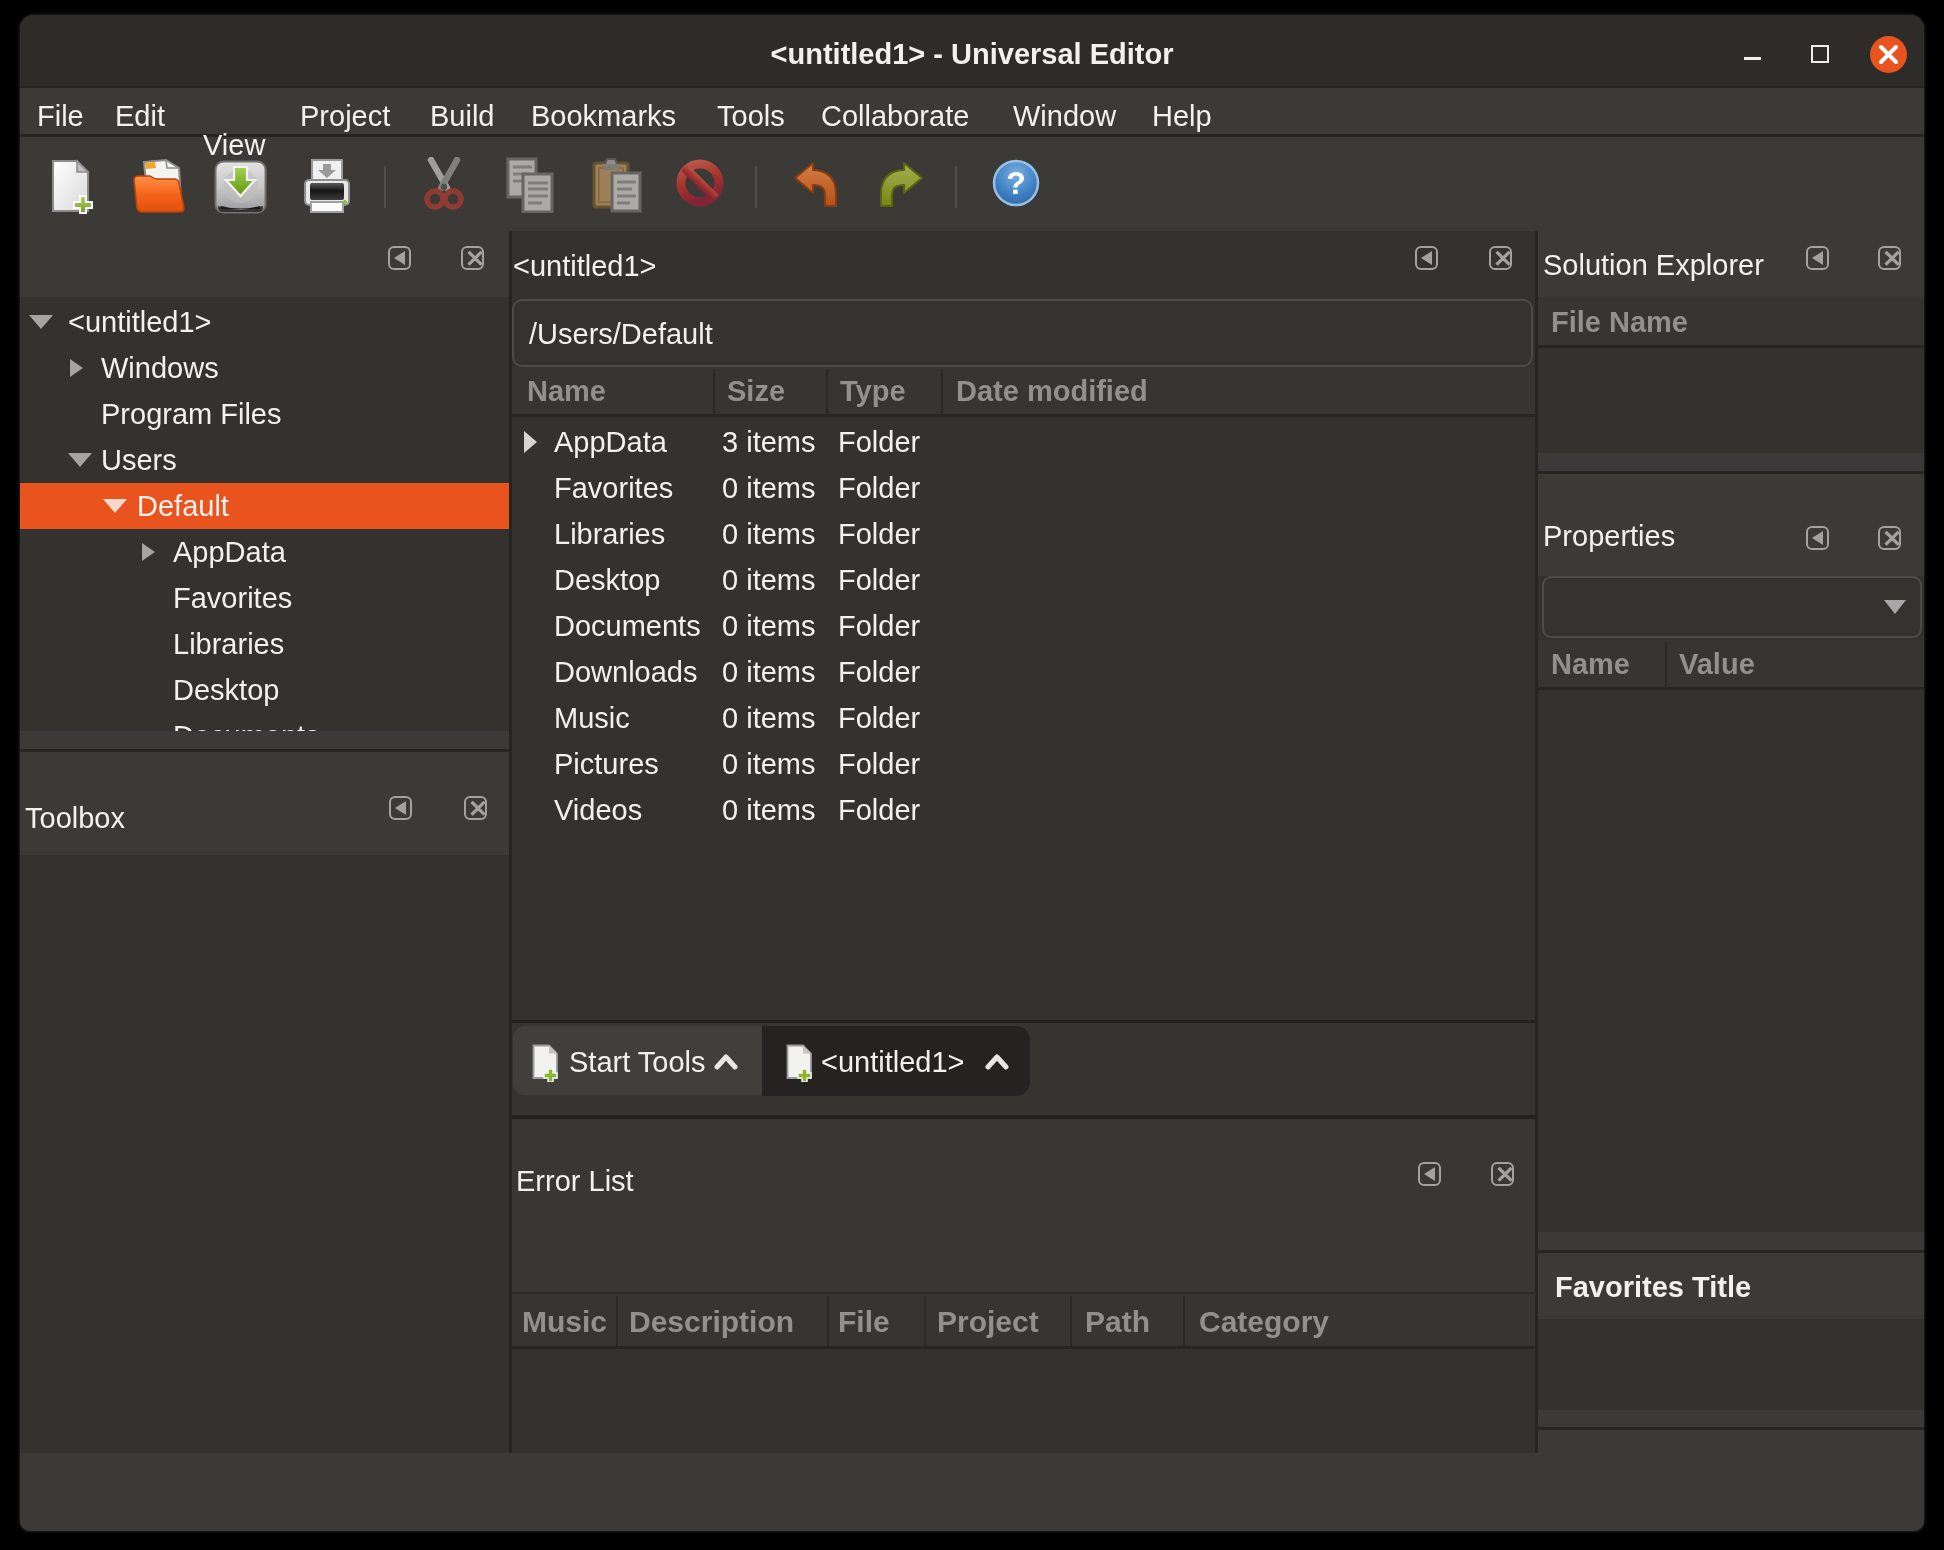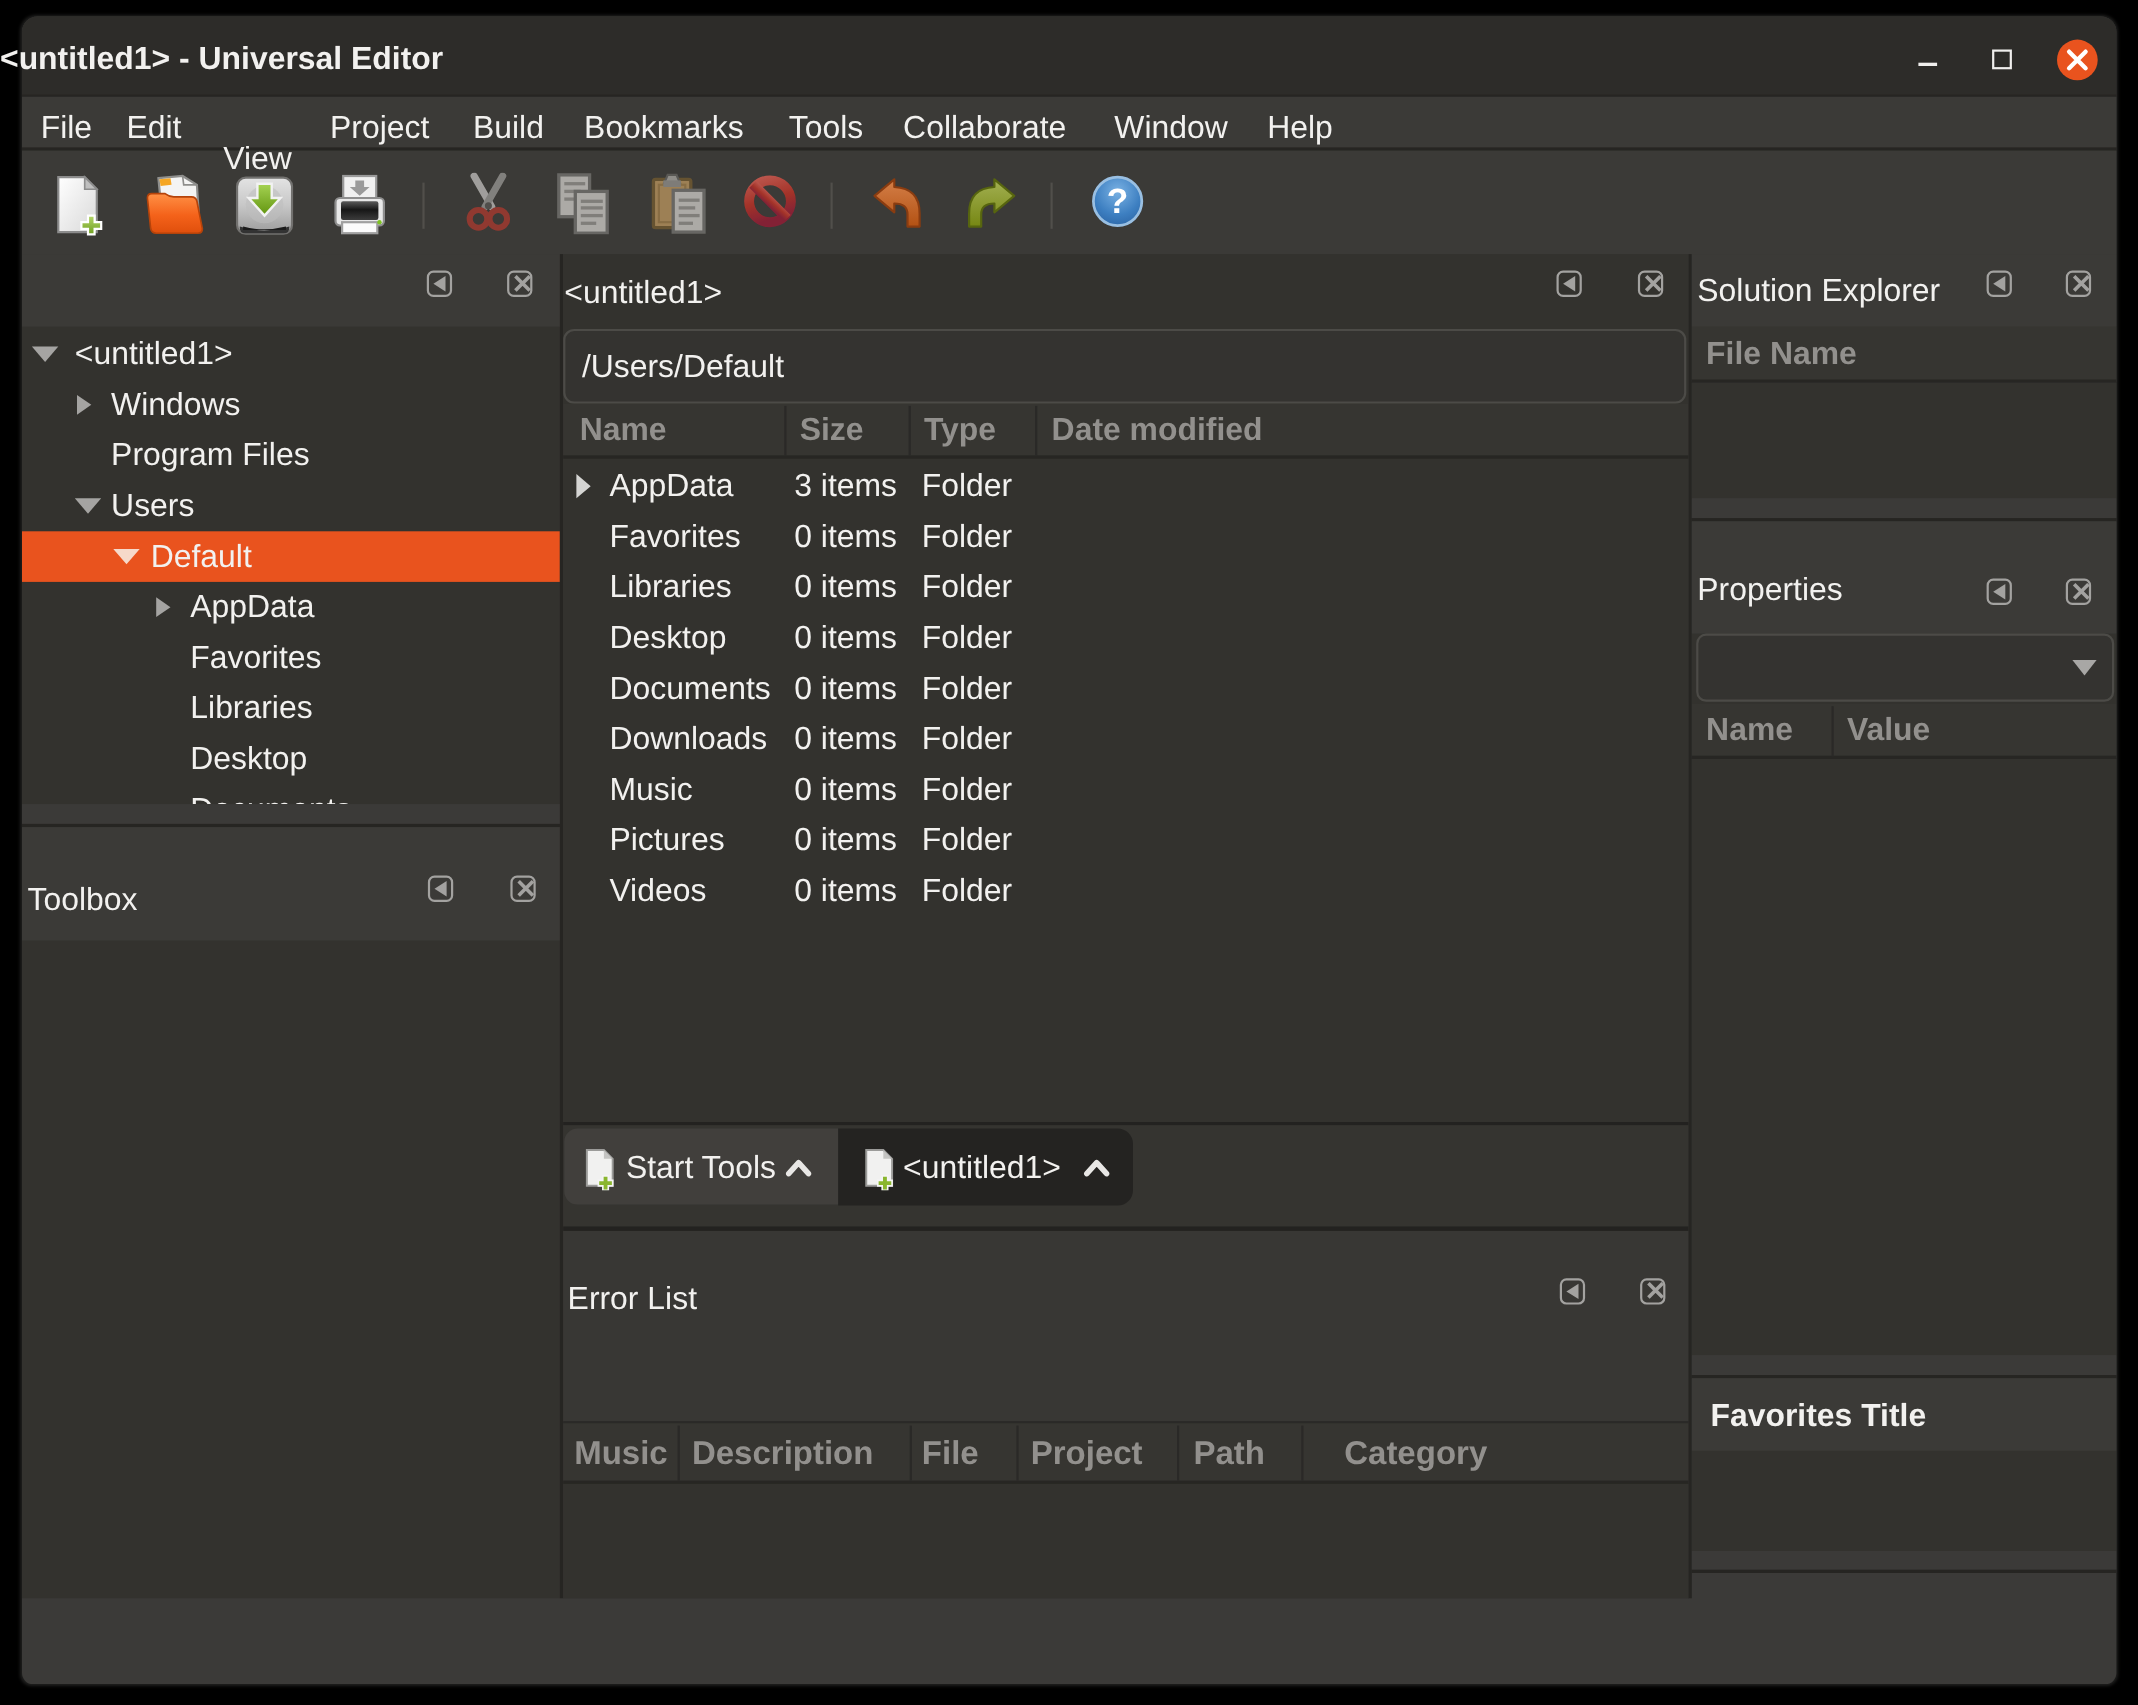--- a/index.html
+++ b/index.html
@@ -13,21 +13,21 @@
   .xg{position:absolute;font-size:24px;font-weight:bold;color:#a3a2a0;line-height:20px;}
   .tree-exp{position:absolute;width:0;height:0;border-left:12px solid transparent;border-right:12px solid transparent;border-top:14px solid #a5a4a2;}
   .tree-col{position:absolute;width:0;height:0;border-top:9px solid transparent;border-bottom:9px solid transparent;border-left:13px solid #a5a4a2;}
 </style>
 </head>
 <body>
 
 <div class="abs" style="left:20px;top:15px;width:1904px;height:1516px;background:#3b3a38;border-radius:14px 14px 10px 10px;box-shadow:0 0 3px 1px rgba(70,70,68,0.45);"></div>
 
 <div class="abs" style="left:20px;top:15px;width:1904px;height:73px;background:#2d2c29;border-radius:14px 14px 0 0;"></div>
-<div class="txt" style="left:0;top:38px;width:1944px;text-align:left;font-weight:bold;font-size:29px;">&lt;untitled1&gt; - Universal Editor</div>
+<div class="txt" style="left:0;top:38px;width:1944px;text-align:center;font-weight:bold;font-size:29px;">&lt;untitled1&gt; - Universal Editor</div>
 <div class="abs" style="left:1744px;top:57px;width:17px;height:3px;background:#f0efed;"></div>
 <div class="abs" style="left:1811px;top:45px;width:18px;height:18px;border:2.5px solid #f0efed;"></div>
 <div class="abs" style="left:1870px;top:36px;width:37px;height:37px;border-radius:50%;background:#e9531e;"></div>
 <svg class="abs" style="left:1870px;top:36px;" width="37" height="37">
     <path d="M11 11 L26 26 M26 11 L11 26" stroke="#fff" stroke-width="4" stroke-linecap="round"></path>
   </svg>
 
 <div class="abs" style="left:20px;top:86px;width:1904px;height:2px;background:#262522;"></div>
 <div class="abs" style="left:20px;top:88px;width:1904px;height:46px;background:#3b3a37;"></div>
 <div class="abs" style="left:20px;top:134px;width:1904px;height:3px;background:#262522;"></div>
@@ -326,21 +326,21 @@
 <div class="pbtn" style="left:1491px;top:1162px;"></div>
 <div class="xg" style="left:1495px;top:1165px;">✕</div>
 <div class="abs" style="left:512px;top:1292px;width:1023px;height:2px;background:#2a2927;"></div>
 <div class="abs" style="left:512px;top:1294px;width:1023px;height:53px;background:#363531;"></div>
 <div class="abs" style="left:512px;top:1346px;width:1023px;height:3px;background:#272623;"></div>
 <div class="gtxt" style="left:522px;top:1305px;font-size:30px;">Music</div>
 <div class="gtxt" style="left:629px;top:1305px;font-size:30px;">Description</div>
 <div class="gtxt" style="left:838px;top:1305px;font-size:30px;">File</div>
 <div class="gtxt" style="left:937px;top:1305px;font-size:30px;">Project</div>
 <div class="gtxt" style="left:1085px;top:1305px;font-size:30px;">Path</div>
-<div class="gtxt" style="left:1199px;top:1305px;font-size:30px;margin-left:23px;">Category</div>
+<div class="gtxt" style="left:1199px;top:1305px;font-size:30px;">Category</div>
 <div class="abs" style="left:616px;top:1296px;width:2px;height:50px;background:#2a2927;"></div>
 <div class="abs" style="left:827px;top:1296px;width:2px;height:50px;background:#2a2927;"></div>
 <div class="abs" style="left:924px;top:1296px;width:2px;height:50px;background:#2a2927;"></div>
 <div class="abs" style="left:1070px;top:1296px;width:2px;height:50px;background:#2a2927;"></div>
 <div class="abs" style="left:1183px;top:1296px;width:2px;height:50px;background:#2a2927;"></div>
 <div class="abs" style="left:512px;top:1349px;width:1023px;height:104px;background:#33322e;"></div>
 
 <div class="abs" style="left:1535px;top:231px;width:3px;height:1222px;background:#262522;"></div>
 
 <div class="abs" style="left:1538px;top:231px;width:386px;height:66px;background:#3b3a37;"></div>

